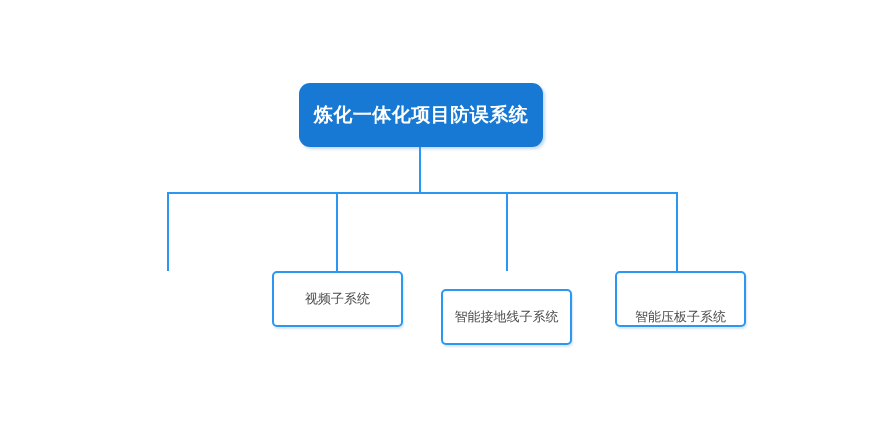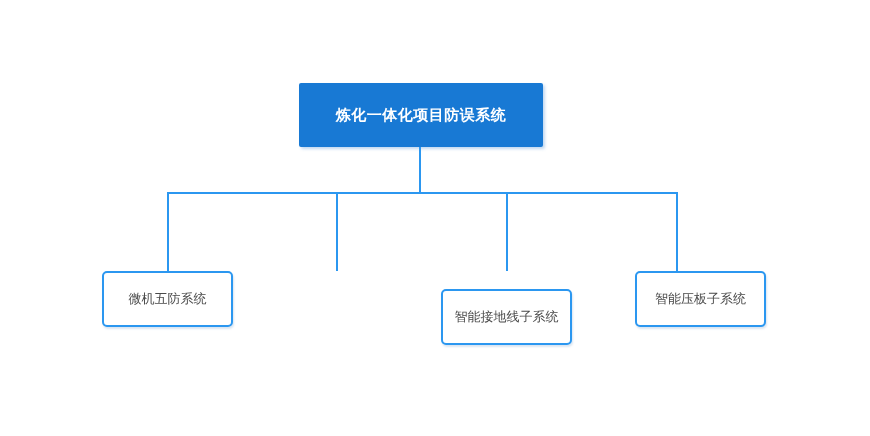--- a/index.html
+++ b/index.html
@@ -23,41 +23,41 @@
     justify-content: center;
     text-align: center;
   }
   .root-node {
     left: 299px;
     top: 83px;
     width: 244px;
     height: 64px;
     background: var(--root-fill, #1879d4);
     color: var(--root-text, #ffffff);
-    font-size: 15px;
+    font-size: 19px;
     font-weight: bold;
     letter-spacing: 0.5px;
-    border-radius: 2px;
+    border-radius: 11px;
     box-shadow: 2px 2px 3px rgba(120, 170, 225, 0.45);
   }
   .child-node {
     top: 271px;
     width: 131px;
     height: 56px;
     background: var(--child-fill, #ffffff);
     border: 2px solid var(--line-color, #2b97f0);
     border-radius: 5px;
     color: var(--child-text, #4a4a4a);
     font-size: 13px;
     box-shadow: 1px 2px 2px rgba(150, 180, 215, 0.35);
   }
   .child-node.c1 { left: 102px; }
   .child-node.c2 { left: 272px; }
   .child-node.c3 { left: 441px; margin-top: 18px; }
-  .child-node.c4 { left: 635px; }
+  .child-node.c4 { left: 615px; align-items: flex-end; }
   .connector {
     position: absolute;
     background: var(--line-color, #2b97f0);
   }
   .stem  { left: 419px; top: 147px; width: 2px; height: 47px; }
   .hline { left: 167px; top: 192px; width: 511px; height: 2px; }
   .drop  { top: 192px; width: 2px; height: 79px; }
   .drop.d1 { left: 167px; }
   .drop.d2 { left: 336px; }
   .drop.d3 { left: 506px; }
@@ -77,24 +77,24 @@
     <span class="node-label">炼化一体化项目防误系统</span>
   </div>
 
   <div class="connector stem"></div>
   <div class="connector hline"></div>
   <div class="connector drop d1"></div>
   <div class="connector drop d2"></div>
   <div class="connector drop d3"></div>
   <div class="connector drop d4"></div>
 
-  <div class="node child-node c1">
-    <span class="node-label">微机五防系统</span>
+
+  <div class="node child-node c2">
+    <span class="node-label">视频子系统</span>
   </div>
-
 
   <div class="node child-node c3">
     <span class="node-label">智能接地线子系统</span>
   </div>
 
   <div class="node child-node c4">
     <span class="node-label">智能压板子系统</span>
   </div>
 
 </div>

